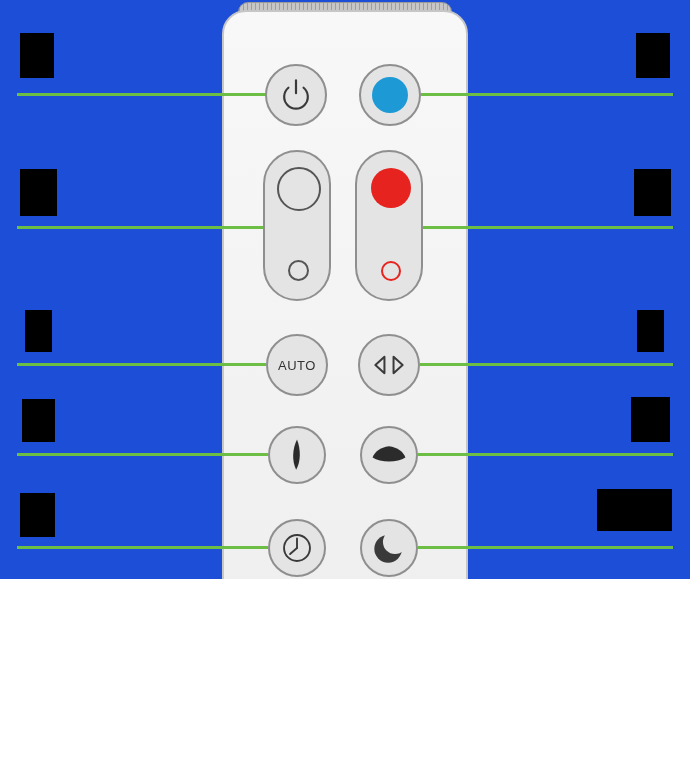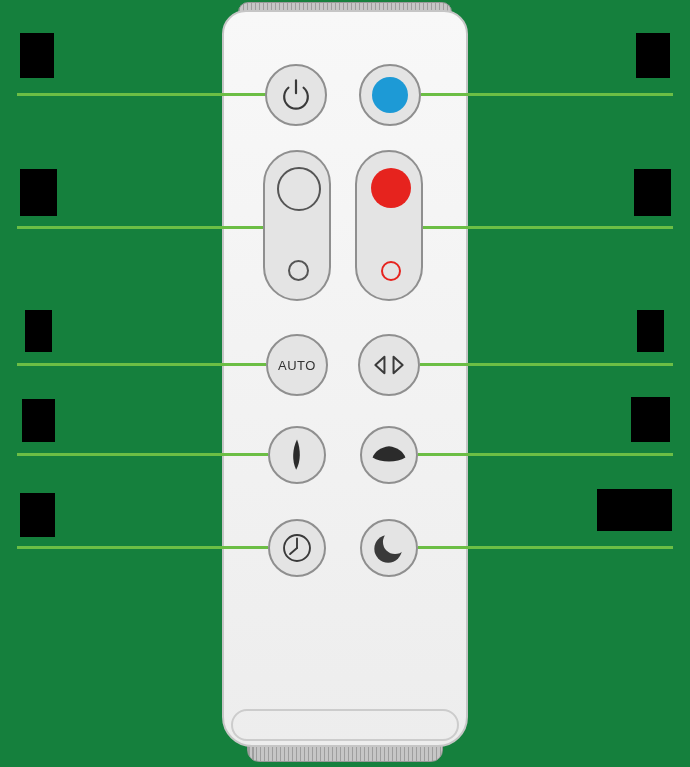--- a/index.html
+++ b/index.html
@@ -8,21 +8,21 @@
     --accent-red:#e6231e;
     --remote-body:#f4f4f4;
     --remote-edge:#c6c6c6;
     --button-fill:#e4e4e4;
     --button-edge:#8f8f8f;
     --icon-ink:#3a3a3a;
     --callout-black:#000000;
   }
   *{box-sizing:border-box;margin:0;padding:0;}
   body{background:#ffffff;font-family:"Liberation Sans", sans-serif;}
-  .stage{position:relative;width:690px;height:767px;background:#15803d;overflow:hidden;padding-left:22px;}
+  .stage{position:relative;width:690px;height:579px;background:#1d4ed8;overflow:hidden;padding-left:22px;}
 
   
   .cap{position:absolute;background:repeating-linear-gradient(90deg,#9e9e9e 0 1.5px,#c6c6c6 1.5px 4px);border:1px solid #9a9a9a;}
   .cap-top{left:238px;top:2px;width:214px;height:20px;border-radius:10px 10px 0 0;}
   .cap-bottom{left:247px;top:738px;width:196px;height:24px;border-radius:0 0 12px 12px;}
   .remote-body{position:absolute;left:222px;top:10px;width:246px;height:737px;
     background:linear-gradient(180deg,#f8f8f8,#ededed);
     border:2px solid var(--remote-edge,#c6c6c6);
     border-radius:24px 24px 30px 30px;z-index:1;}
   .battery-seam{position:absolute;left:231px;top:709px;width:228px;height:32px;

